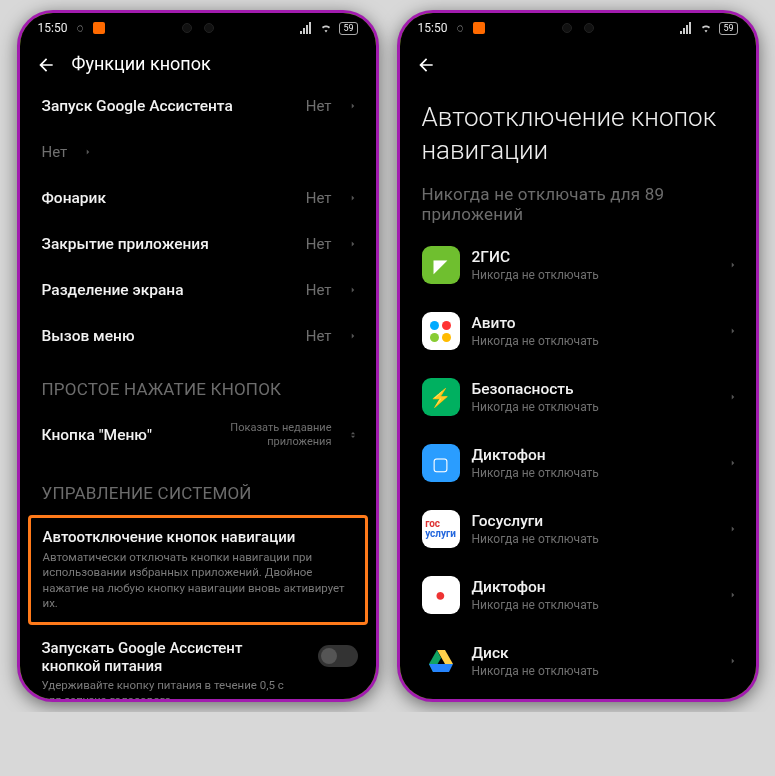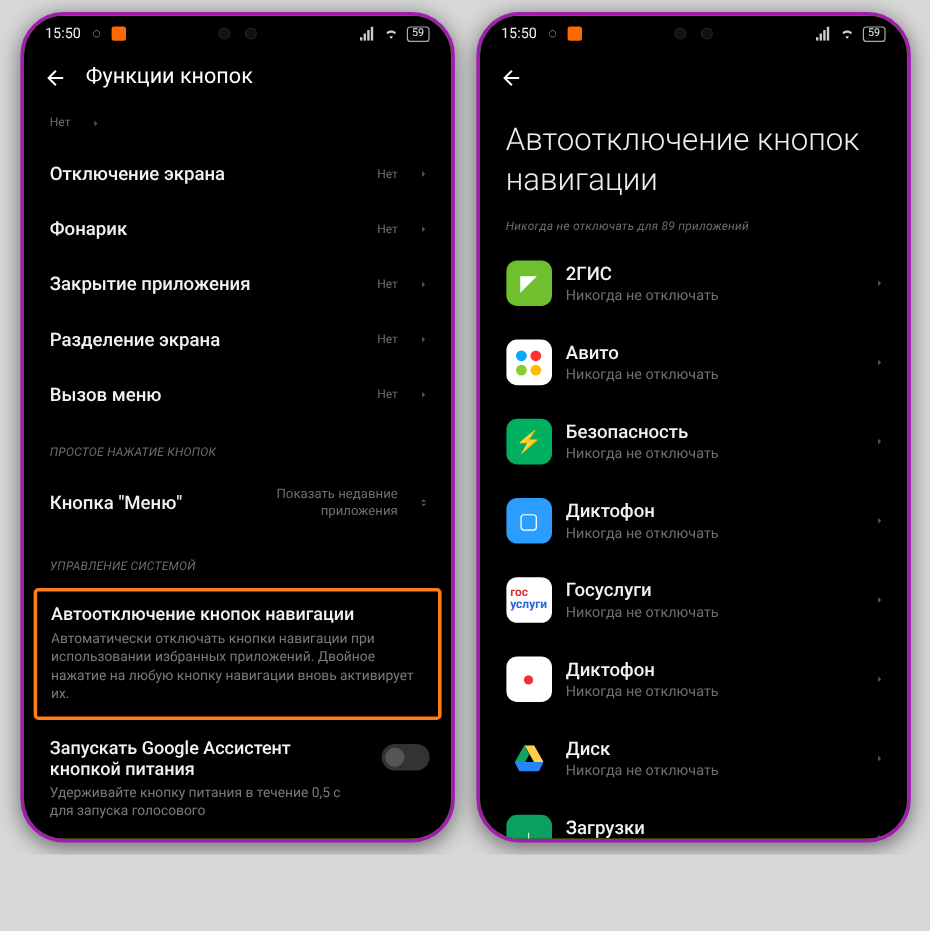--- a/index.html
+++ b/index.html
@@ -59,36 +59,35 @@
   .header-title { font-size: 18px; font-weight: 400; color:#fff; }
   .page-title {
     font-size: 26px;
     font-weight: 300;
     color: #eee;
     padding: 18px 22px 10px;
     line-height: 1.25;
   }
   .section-caption {
     color: #6c6c6c;
-    font-size: 10px;
+    font-size: 17px;
     padding: 20px 22px 8px;
     letter-spacing: .2px;
-    font-style: italic;
   }
   .list { flex: 1; overflow: hidden; }
   .row {
     display: flex;
     align-items: center;
     padding: 14px 18px 14px 22px;
     gap: 12px;
   }
   .row-main { flex: 1; min-width: 0; }
   .row-title { font-size: 15.5px; color: #f2f2f2; font-weight: 500; }
   .row-sub { font-size: 12px; color: #6f6f6f; margin-top: 2px; }
-  .row-value { font-size: 10px; color: #6f6f6f; }
+  .row-value { font-size: 15px; color: #6f6f6f; }
   .row-value-sm { font-size: 11px; color: #6f6f6f; text-align:right; line-height:1.25; }
   .chevron { width: 10px; height: 10px; color:#555; margin-left:4px; flex-shrink:0; }
   .app-icon {
     width: 38px; height: 38px; border-radius: 9px;
     display:flex; align-items:center; justify-content:center;
     flex-shrink:0; font-size:18px;
   }
   .highlight-box {
     border: 3px solid #ff7a1a;
     border-radius: 4px;
@@ -153,29 +152,29 @@
       <div class="back">
         <svg width="20" height="20" viewBox="0 0 24 24">
             <path fill="#fff" d="M20 11H7.8l5.6-5.6L12 4l-8 8 8 8 1.4-1.4L7.8 13H20z"></path>
           </svg>
       </div>
       <div class="header-title">Функции кнопок</div>
     </div>
 
     <div class="list">
       <div class="row">
-        <div class="row-value">Нет</div>
-        <svg class="chevron" viewBox="0 0 24 24">
-            <path fill="currentColor" d="M9 6l6 6-6 6"></path>
-          </svg>
-      </div>
-      <div class="row">
-        <div class="row-main">
-            <div class="row-title">Отключение экрана</div>
-          </div>
+        <div class="row-main">
+            <div class="row-title">Запуск Google Ассистента</div>
+          </div>
+        <div class="row-value">Нет</div>
+        <svg class="chevron" viewBox="0 0 24 24">
+            <path fill="currentColor" d="M9 6l6 6-6 6"></path>
+          </svg>
+      </div>
+      <div class="row">
         <div class="row-value">Нет</div>
         <svg class="chevron" viewBox="0 0 24 24">
             <path fill="currentColor" d="M9 6l6 6-6 6"></path>
           </svg>
       </div>
       <div class="row">
         <div class="row-main">
             <div class="row-title">Фонарик</div>
           </div>
         <div class="row-value">Нет</div>

